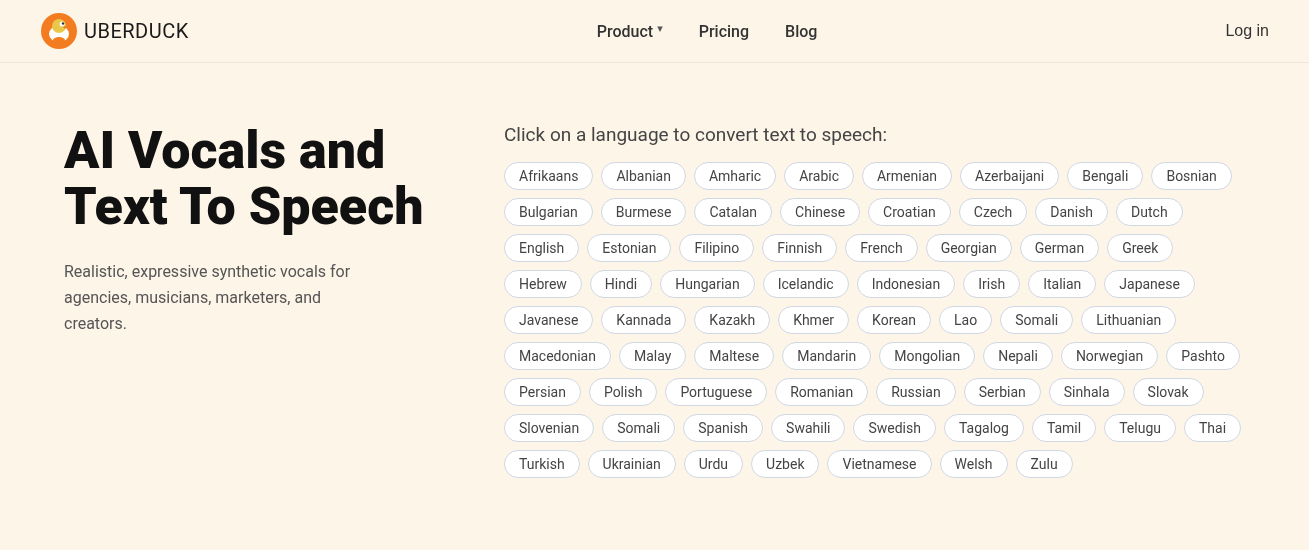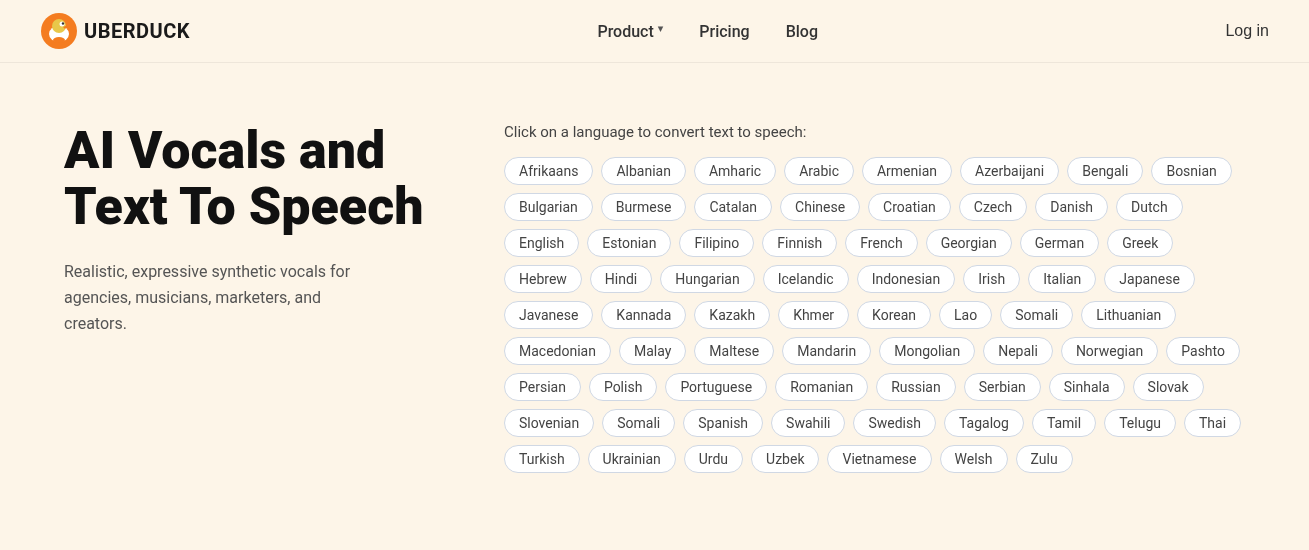--- a/index.html
+++ b/index.html
@@ -23,21 +23,21 @@
       gap: 6px;
       text-decoration: none;
       color: inherit;
     }
     .logo-icon {
       width: 38px;
       height: 38px;
     }
     .logo-text {
       font-size: 20px;
-      font-weight: 700;
+      font-weight: 400;
       letter-spacing: 0.5px;
       color: #1a1a1a;
     }
     nav {
       display: flex;
       align-items: center;
       gap: 36px;
       margin: 0 auto;
     }
     .nav-link {
@@ -102,21 +102,21 @@
       color: #555;
       line-height: 1.6;
       max-width: 320px;
     }
 
     
     .language-section {
       flex: 1;
     }
     .language-prompt {
-      font-size: 15px;
+      font-size: 19px;
       color: #444;
       margin-bottom: 16px;
       font-weight: 400;
     }
     .language-grid {
       display: flex;
       flex-wrap: wrap;
       gap: 8px;
     }
     .lang-tag {

